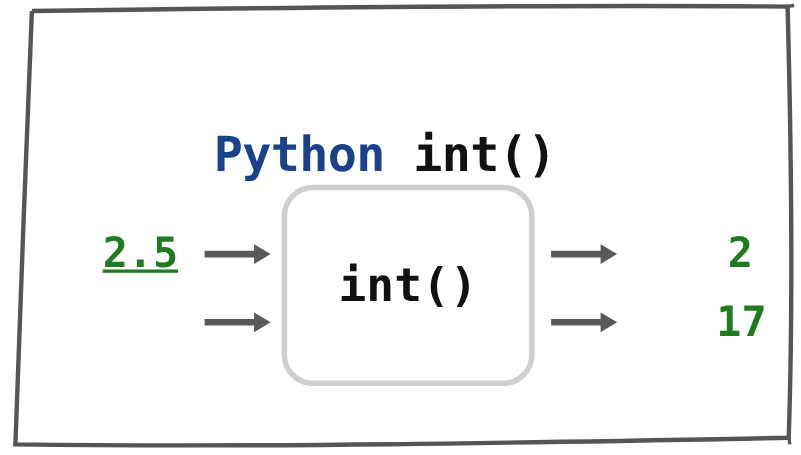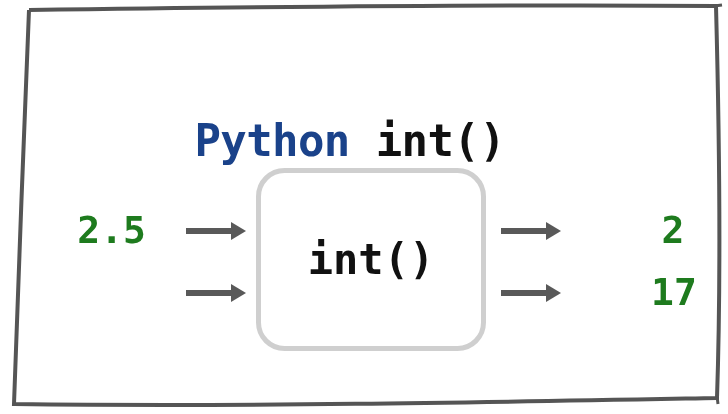--- a/index.html
+++ b/index.html
@@ -55,21 +55,21 @@
     width: 122px;
     height: 46px;
     line-height: 46px;
     font-size: 38px;
     font-weight: bold;
     color: var(--value-green, #1e7b1e);
     white-space: pre;
   }
   .value.in  { text-align: right; }
   .value.out { text-align: center; }
-  .in-1  { left: 24px;  top: 207px; }
+  .in-1  { left: 40px;  top: 207px; text-decoration: underline; }
   .in-2  { left: 37px;  top: 269px; }
   .out-1 { left: 612px; top: 207px; }
   .out-2 { left: 613px; top: 269px; }
 </style>
 </head>
 <body>
 
 <div class="stage">
 
   <svg class="layer" viewBox="0 0 728 414">

